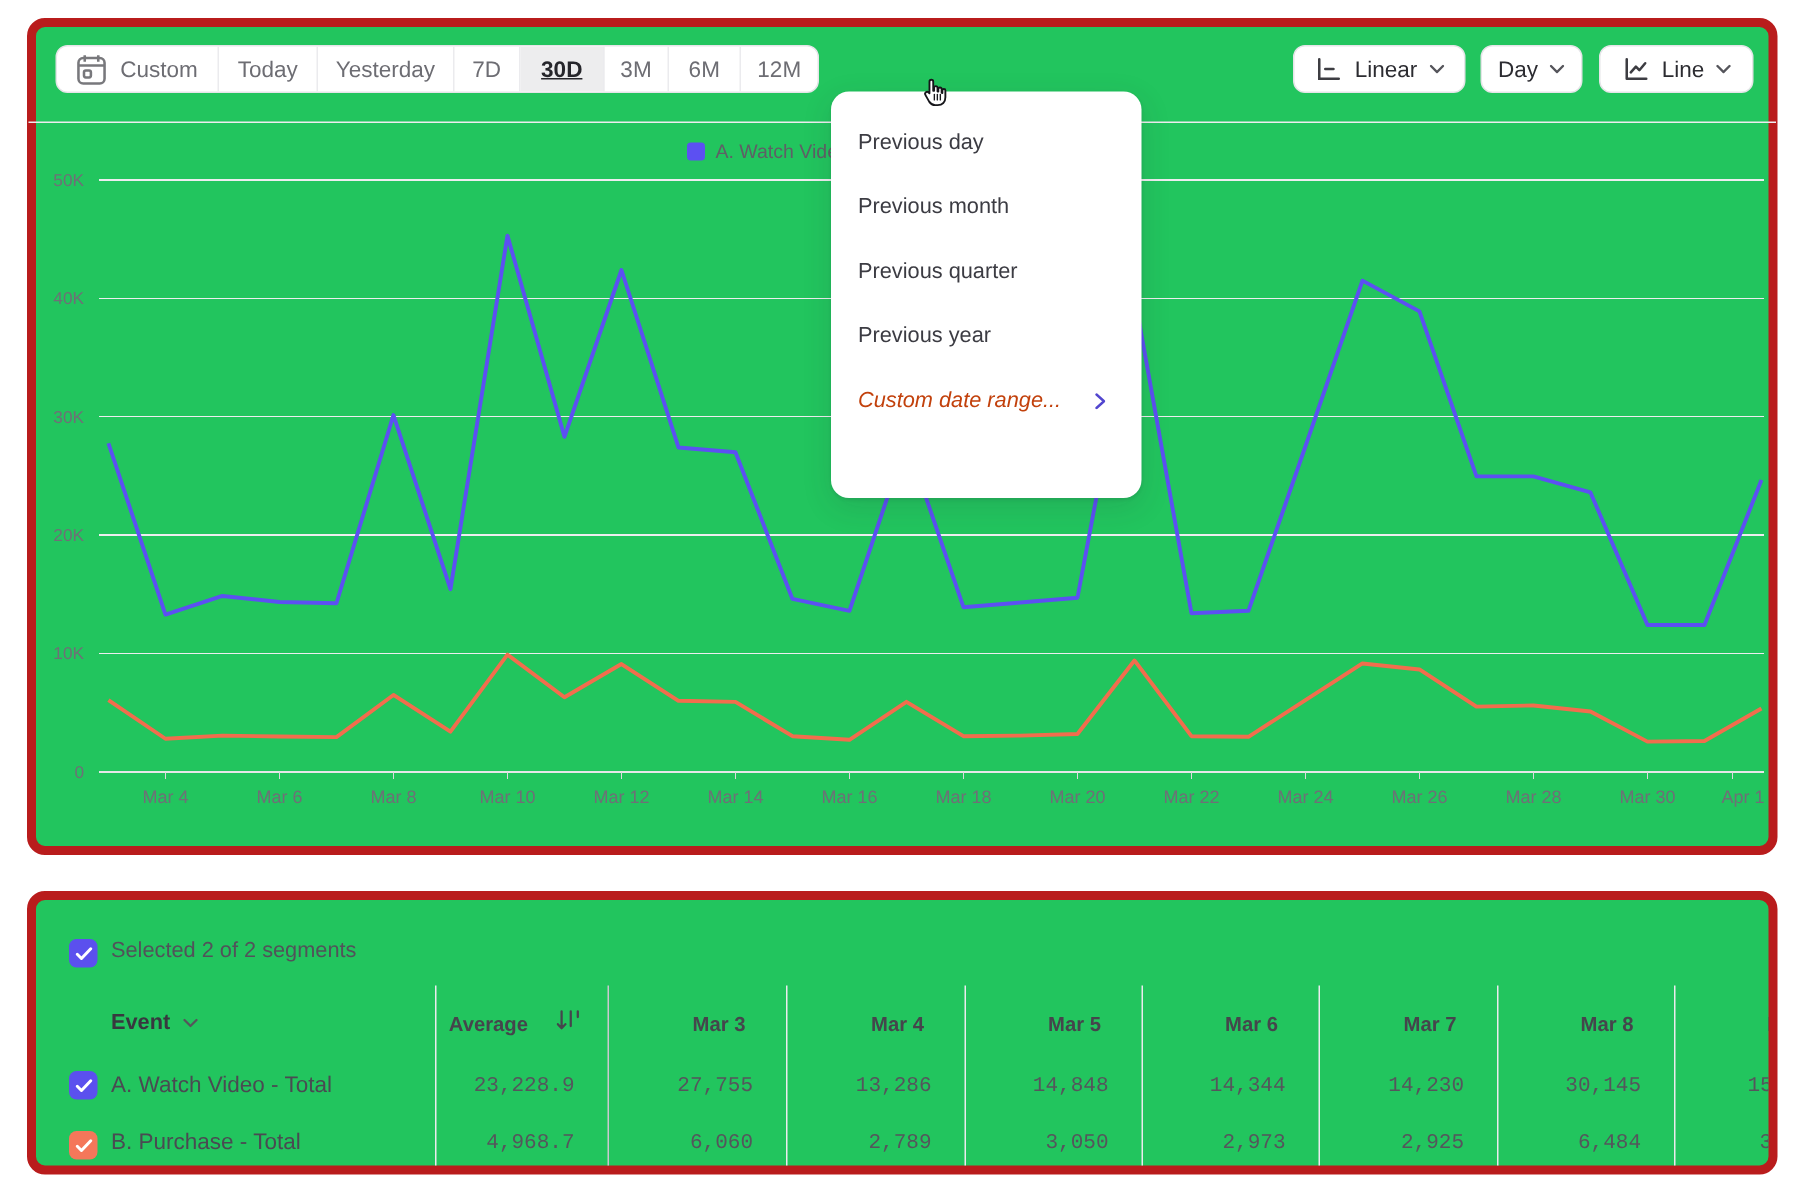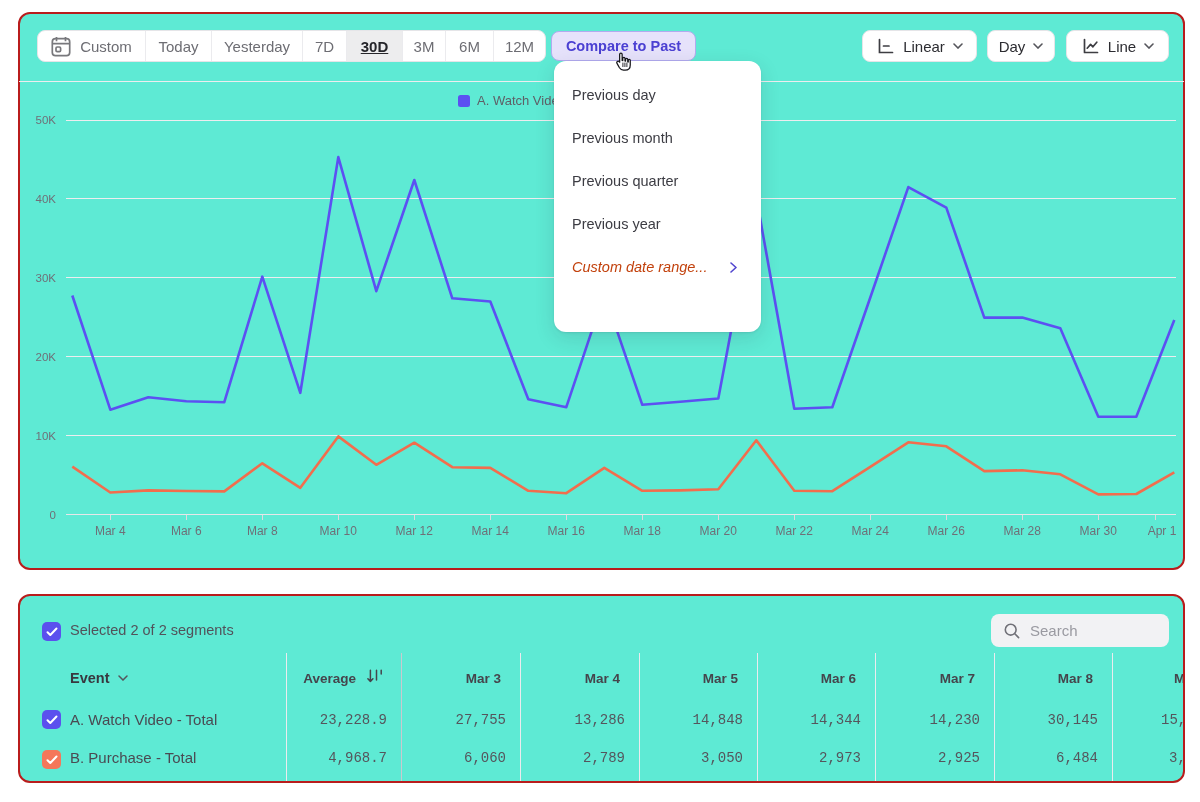--- a/index.html
+++ b/index.html
@@ -1,19 +1,19 @@
 <!DOCTYPE html>
 <html><head>
 <meta charset="utf-8">
 <style>
 * { margin:0; padding:0; box-sizing:border-box; }
 html,body { width:1200px; height:802px; background:#fff; font-family:"Liberation Sans", sans-serif; overflow:hidden; }
 .abs { position:absolute; }
 #page { position:relative; width:1200px; height:802px; }
-.card { position:absolute; background:#5eead4; border:2px solid #b91c1c; border-radius:12px; }
+.card { position:absolute; background:#22c55e; border:6px solid #b91c1c; border-radius:12px; }
 
 #seg { left:37px; top:30px; height:32px; border:1px solid #e5e5e8; border-radius:8px; display:flex; align-items:stretch; overflow:hidden; background:#fff; }
 #seg .it { display:flex; align-items:center; justify-content:center; font-size:15px; color:#6d6d73; border-right:1px solid #ebebee; }
 #seg .it:last-child { border-right:none; }
 #seg .sel { background:#ededee; color:#26262b; font-weight:bold; }
 .btn { position:absolute; height:32px; border:1px solid #e5e5e8; border-radius:8px; background:#fff; display:flex; align-items:center; justify-content:center; font-size:15px; color:#2c2c31; gap:8px; }
 #cmp { left:551px; top:31px; width:145px; height:30px; background:#e6e2fb; border:1px solid #b2aaef; border-radius:8px; color:#4b40d2; font-weight:bold; font-size:14.5px; display:flex; align-items:center; justify-content:center; position:absolute; }
 .chev { width:10px; height:6px; }
 
 #menu { position:absolute; left:554px; top:61px; width:207px; height:271px; background:#fff; border-radius:12px; box-shadow:0 1px 2px rgba(40,40,60,.10), 0 6px 20px rgba(40,40,60,.14); padding-top:12px; z-index:30; }
@@ -48,21 +48,20 @@
       </div>
   <div class="it" style="width:66px;">Today</div>
   <div class="it" style="width:91px;">Yesterday</div>
   <div class="it" style="width:44px;">7D</div>
   <div class="it sel" style="width:56px;text-decoration:underline;">30D</div>
   <div class="it" style="width:43px;">3M</div>
   <div class="it" style="width:48px;">6M</div>
   <div class="it" style="width:51px;">12M</div>
 </div>
 
-<div id="cmp">Compare to Past</div>
 
 <div class="btn" style="left:862px; top:30px; width:115px;">
   <svg width="19" height="19" viewBox="0 0 19 19" fill="none" stroke="#3d3d42" stroke-width="1.7" stroke-linecap="round">
     <path d="M3.5 2.5 V15.5 H16.5"></path>
         <path d="M7.5 9 H13"></path>
   </svg>
   <span>Linear</span>
   <svg class="chev" viewBox="0 0 10 6" fill="none" stroke="#55555b" stroke-width="1.6" stroke-linecap="round">
         <path d="M1 1 L5 5 L9 1"></path>
       </svg>
@@ -171,27 +170,20 @@
 </svg>
 
 <div class="card" style="left:18px; top:594px; width:1167px; height:189px; overflow:hidden;">
   <div class="cb" style="left:22px; top:26px; background:#5b50ee;">
     <svg width="12" height="10" viewBox="0 0 12 10" fill="none" stroke="#fff" stroke-width="2" stroke-linecap="round" stroke-linejoin="round">
           <path d="M1.5 5.2 L4.3 8 L10.5 1.5"></path>
         </svg>
   </div>
   <div class="abs" style="left:50px; top:26px; font-size:14.5px; color:#52525a;">Selected 2 of 2 segments</div>
 
-  <div class="abs" style="left:971px; top:18px; width:178px; height:33px; background:#f2f2f4; border-radius:8px; display:flex; align-items:center; padding-left:12px; gap:9px;">
-    <svg width="18" height="18" viewBox="0 0 18 18" fill="none" stroke="#717178" stroke-width="1.6" stroke-linecap="round">
-          <circle cx="7.7" cy="7.7" r="5.4"></circle>
-          <line x1="11.8" y1="11.8" x2="15.6" y2="15.6"></line>
-        </svg>
-    <span style="font-size:15px; color:#9a9aa1;">Search</span>
-  </div>
 
   <div class="abs" style="left:50px; top:74px; font-size:14.5px; font-weight:bold; color:#38383f; display:flex; align-items:center; gap:8px;">Event
     <svg class="chev" viewBox="0 0 10 6" fill="none" stroke="#55555b" stroke-width="1.5" stroke-linecap="round">
           <path d="M1 1 L5 5 L9 1"></path>
         </svg>
   </div>
 
   <div class="cb" style="left:22px; top:114px; background:#5b50ee;">
     <svg width="12" height="10" viewBox="0 0 12 10" fill="none" stroke="#fff" stroke-width="2" stroke-linecap="round" stroke-linejoin="round">
           <path d="M1.5 5.2 L4.3 8 L10.5 1.5"></path>

